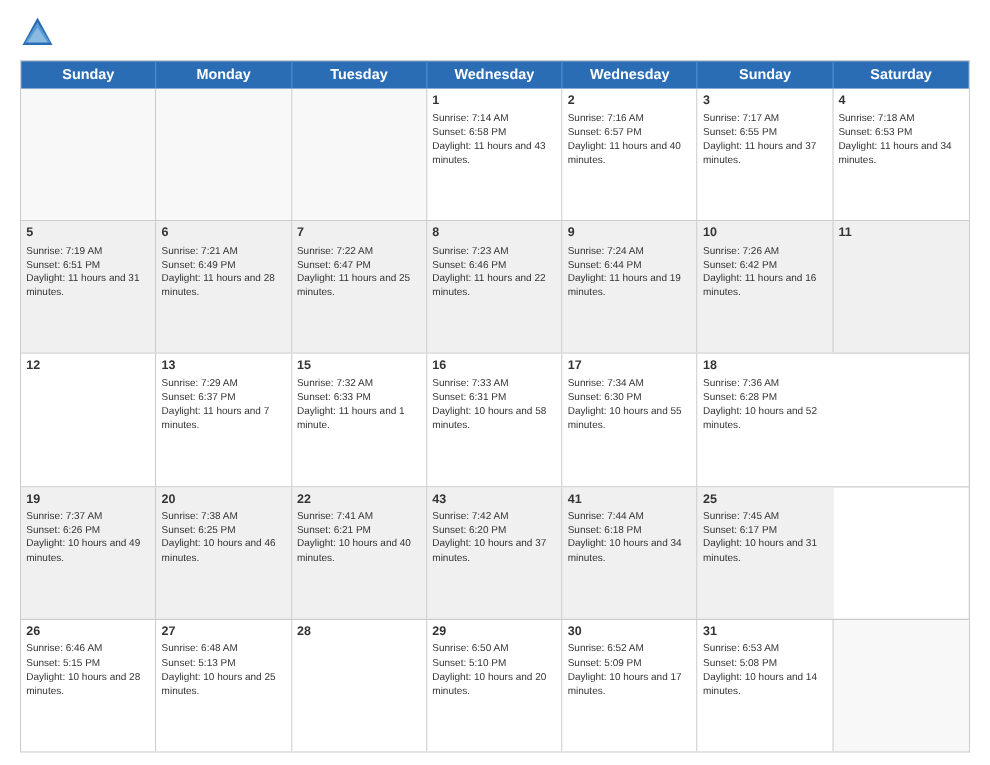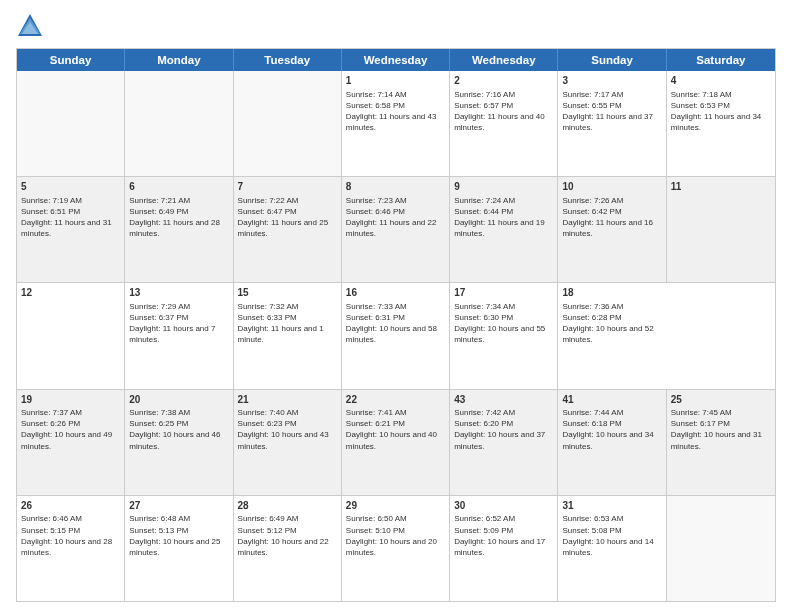--- a/index.html
+++ b/index.html
@@ -229,24 +229,20 @@
         <div class="cal-week">
           <div class="cal-cell shaded">
             <span class="day-num">19</span>
             <div class="cell-info">Sunrise: 7:37 AM<br>Sunset: 6:26 PM<br>Daylight: 10 hours and 49 minutes.</div>
           </div>
           <div class="cal-cell shaded">
             <span class="day-num">20</span>
             <div class="cell-info">Sunrise: 7:38 AM<br>Sunset: 6:25 PM<br>Daylight: 10 hours and 46 minutes.</div>
           </div>
           <div class="cal-cell shaded">
-            <span class="day-num">21</span>
-            <div class="cell-info">Sunrise: 7:40 AM<br>Sunset: 6:23 PM<br>Daylight: 10 hours and 43 minutes.</div>
-          </div>
-          <div class="cal-cell shaded">
             <span class="day-num">22</span>
             <div class="cell-info">Sunrise: 7:41 AM<br>Sunset: 6:21 PM<br>Daylight: 10 hours and 40 minutes.</div>
           </div>
           <div class="cal-cell shaded">
             <span class="day-num">43</span>
             <div class="cell-info">Sunrise: 7:42 AM<br>Sunset: 6:20 PM<br>Daylight: 10 hours and 37 minutes.</div>
           </div>
           <div class="cal-cell shaded">
             <span class="day-num">41</span>
             <div class="cell-info">Sunrise: 7:44 AM<br>Sunset: 6:18 PM<br>Daylight: 10 hours and 34 minutes.</div>
@@ -260,21 +256,20 @@
           <div class="cal-cell">
             <span class="day-num">26</span>
             <div class="cell-info">Sunrise: 6:46 AM<br>Sunset: 5:15 PM<br>Daylight: 10 hours and 28 minutes.</div>
           </div>
           <div class="cal-cell">
             <span class="day-num">27</span>
             <div class="cell-info">Sunrise: 6:48 AM<br>Sunset: 5:13 PM<br>Daylight: 10 hours and 25 minutes.</div>
           </div>
           <div class="cal-cell">
             <span class="day-num">28</span>
-            <div class="cell-info">Sunrise: 6:49 AM<br>Sunset: 5:12 PM<br>Daylight: 10 hours and 22 minutes.</div>
           </div>
           <div class="cal-cell">
             <span class="day-num">29</span>
             <div class="cell-info">Sunrise: 6:50 AM<br>Sunset: 5:10 PM<br>Daylight: 10 hours and 20 minutes.</div>
           </div>
           <div class="cal-cell">
             <span class="day-num">30</span>
             <div class="cell-info">Sunrise: 6:52 AM<br>Sunset: 5:09 PM<br>Daylight: 10 hours and 17 minutes.</div>
           </div>
           <div class="cal-cell">

